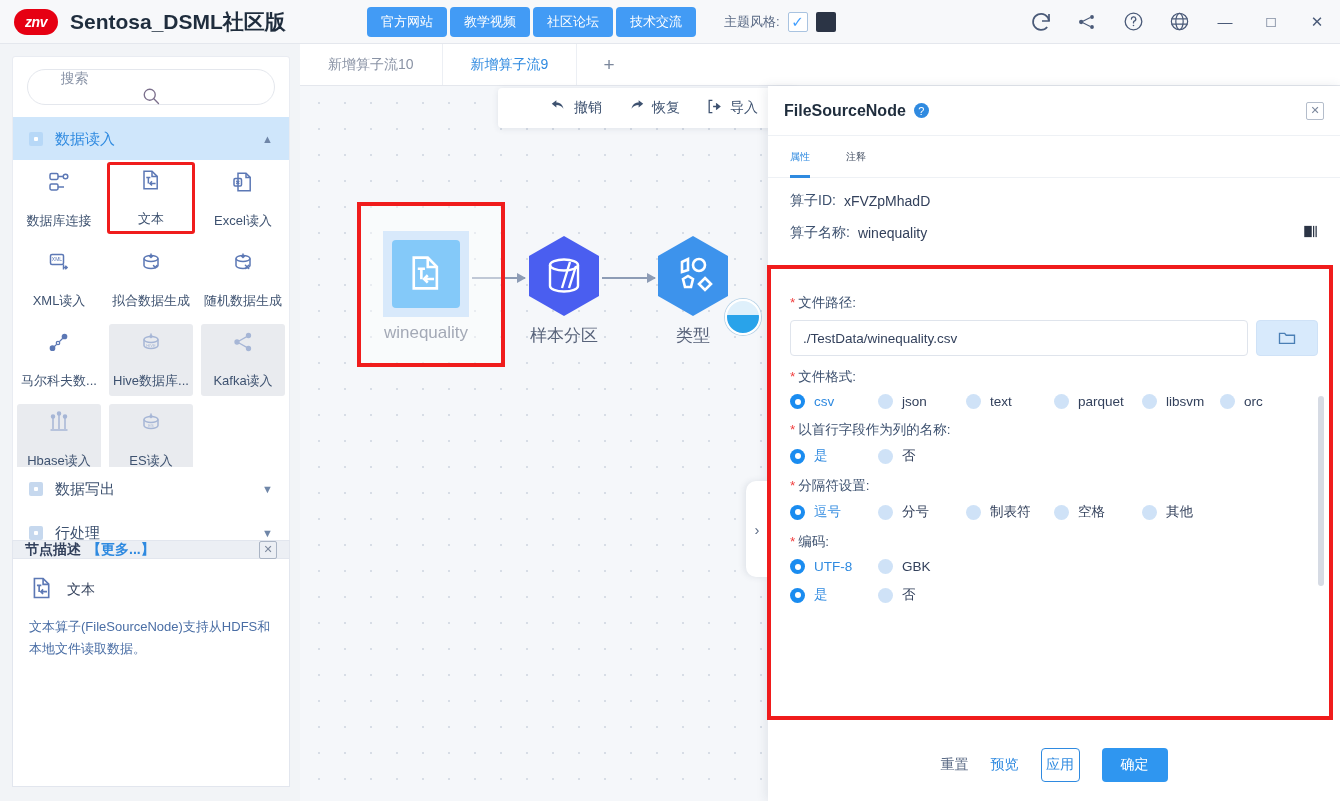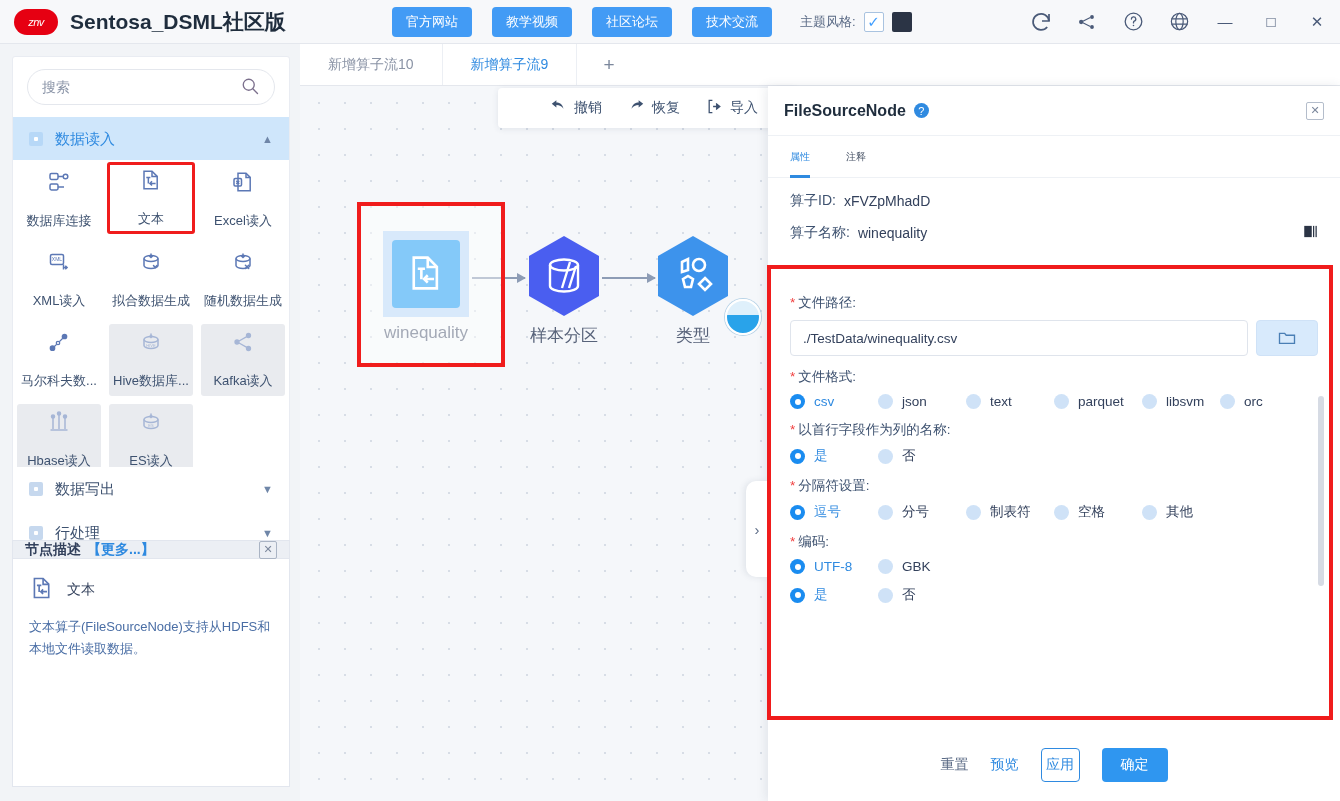--- a/index.html
+++ b/index.html
@@ -10,26 +10,26 @@
     position:relative;
   }
   
   .titlebar{
     position:absolute; left:0; top:0; width:1340px; height:44px;
     background:#f7f8fa; border-bottom:1px solid #e4e7ed;
     display:flex; align-items:center;
   }
   .logo{
     width:44px; height:26px; margin-left:14px; border-radius:13px;
-    background:#e60012; color:#fff; font-size:11px; font-weight:normal;
+    background:#e60012; color:#fff; font-size:14px; font-weight:bold;
     font-style:italic; display:flex; align-items:center; justify-content:center;
     letter-spacing:-.5px;
   }
   .app-title{ margin-left:12px; font-size:21px; font-weight:bold; color:#1f2d3d; }
-  .nav-btns{ display:flex; align-items:center; margin-left:106px; gap:20px;}
+  .nav-btns{ display:flex; align-items:center; margin-left:81px; gap:3px;}
   .nav-btn{
     background:#429bf5; color:#fff; border:none; border-radius:4px;
     padding:6px 14px; font-size:13px; cursor:pointer;
     font-family:"Liberation Sans",sans-serif;
   }
   .theme-wrap{ display:flex; align-items:center; margin-left:28px; gap:8px; color:#5a6a85; font-size:13px;}
   .theme-chk{
     width:20px;height:20px;border:1px solid #a9c3e0;background:#fff;border-radius:2px;
     display:flex;align-items:center;justify-content:center;color:#409eff;font-size:15px;font-weight:bold;
   }
@@ -43,21 +43,21 @@
     color:#4a5a78;cursor:pointer;font-size:15px;}
   .win-ctrl.close{ color:#4a5a78; }
 
   
   .leftpanel{
     position:absolute; left:12px; top:56px; width:278px; height:245px;
     background:#fff; border:1px solid #e9ecf2; border-radius:3px;
   }
   .searchbox{
     margin:12px 14px; height:36px; border:1px solid #e4e7ed; border-radius:18px;
-    display:flex;align-items:center; padding:12px 14px;
+    display:flex;align-items:center; padding:0 14px;flex-direction:column;
   }
   .searchbox input{
     flex:1; border:none; outline:none; font-size:14px; color:#5a6a85;
     font-family:"Liberation Sans",sans-serif; background:transparent;
   }
   .searchbox input::placeholder{ color:#8b95a8; }
   .sec-header{
     height:44px; display:flex;align-items:center; padding:0 16px; gap:12px;
     font-size:15px; cursor:pointer;
   }

